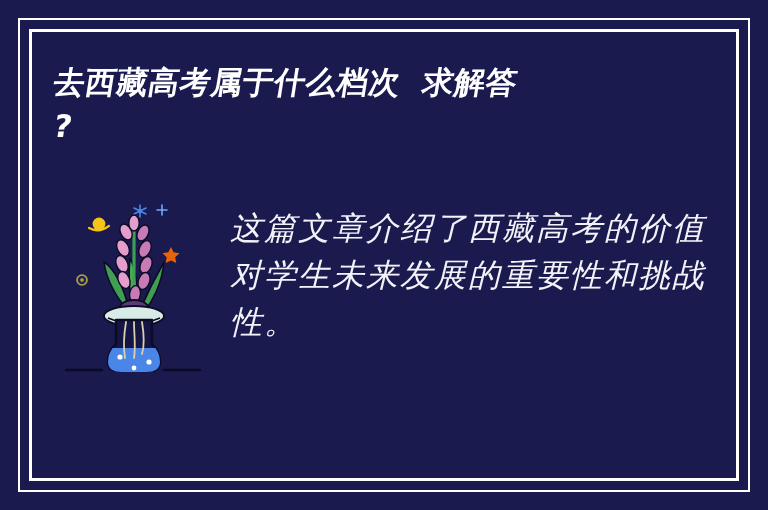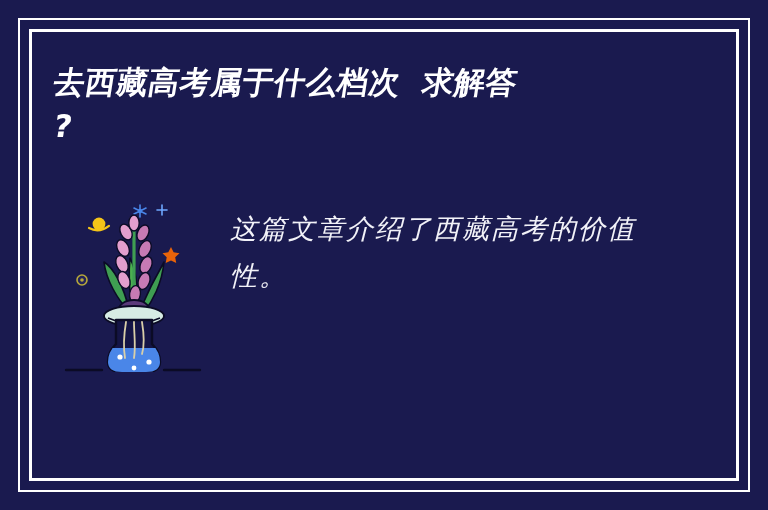--- a/index.html
+++ b/index.html
@@ -66,21 +66,21 @@
   
   .body-block {
     position: absolute;
     left: 230px;
     top: 205px;
     width: 430px;
   }
   .body-line {
     color: #f2f2f8;
     font-family: "DejaVu Serif", "Liberation Serif", serif;
-    font-size: 27px;
+    font-size: 32px;
     line-height: 47px;
     letter-spacing: 2px;
     white-space: pre;
     font-style: italic;
   }
 
   
   .illustration {
     position: absolute;
     left: 58px;
@@ -178,16 +178,17 @@
 
       <g stroke="#0b0b25" stroke-width="2.4" stroke-linecap="round">
         <line x1="8" y1="178" x2="44" y2="178"></line>
         <line x1="106" y1="178" x2="142" y2="178"></line>
       </g>
     </svg>
   </div>
 
   <div class="body-block">
     <div class="body-line">这篇文章介绍了西藏高考的价值</div>
+    <div class="body-line">对学生未来发展的重要性和挑战</div>
     <div class="body-line">性。</div>
   </div>
 
 </div>
 
 </body></html>

